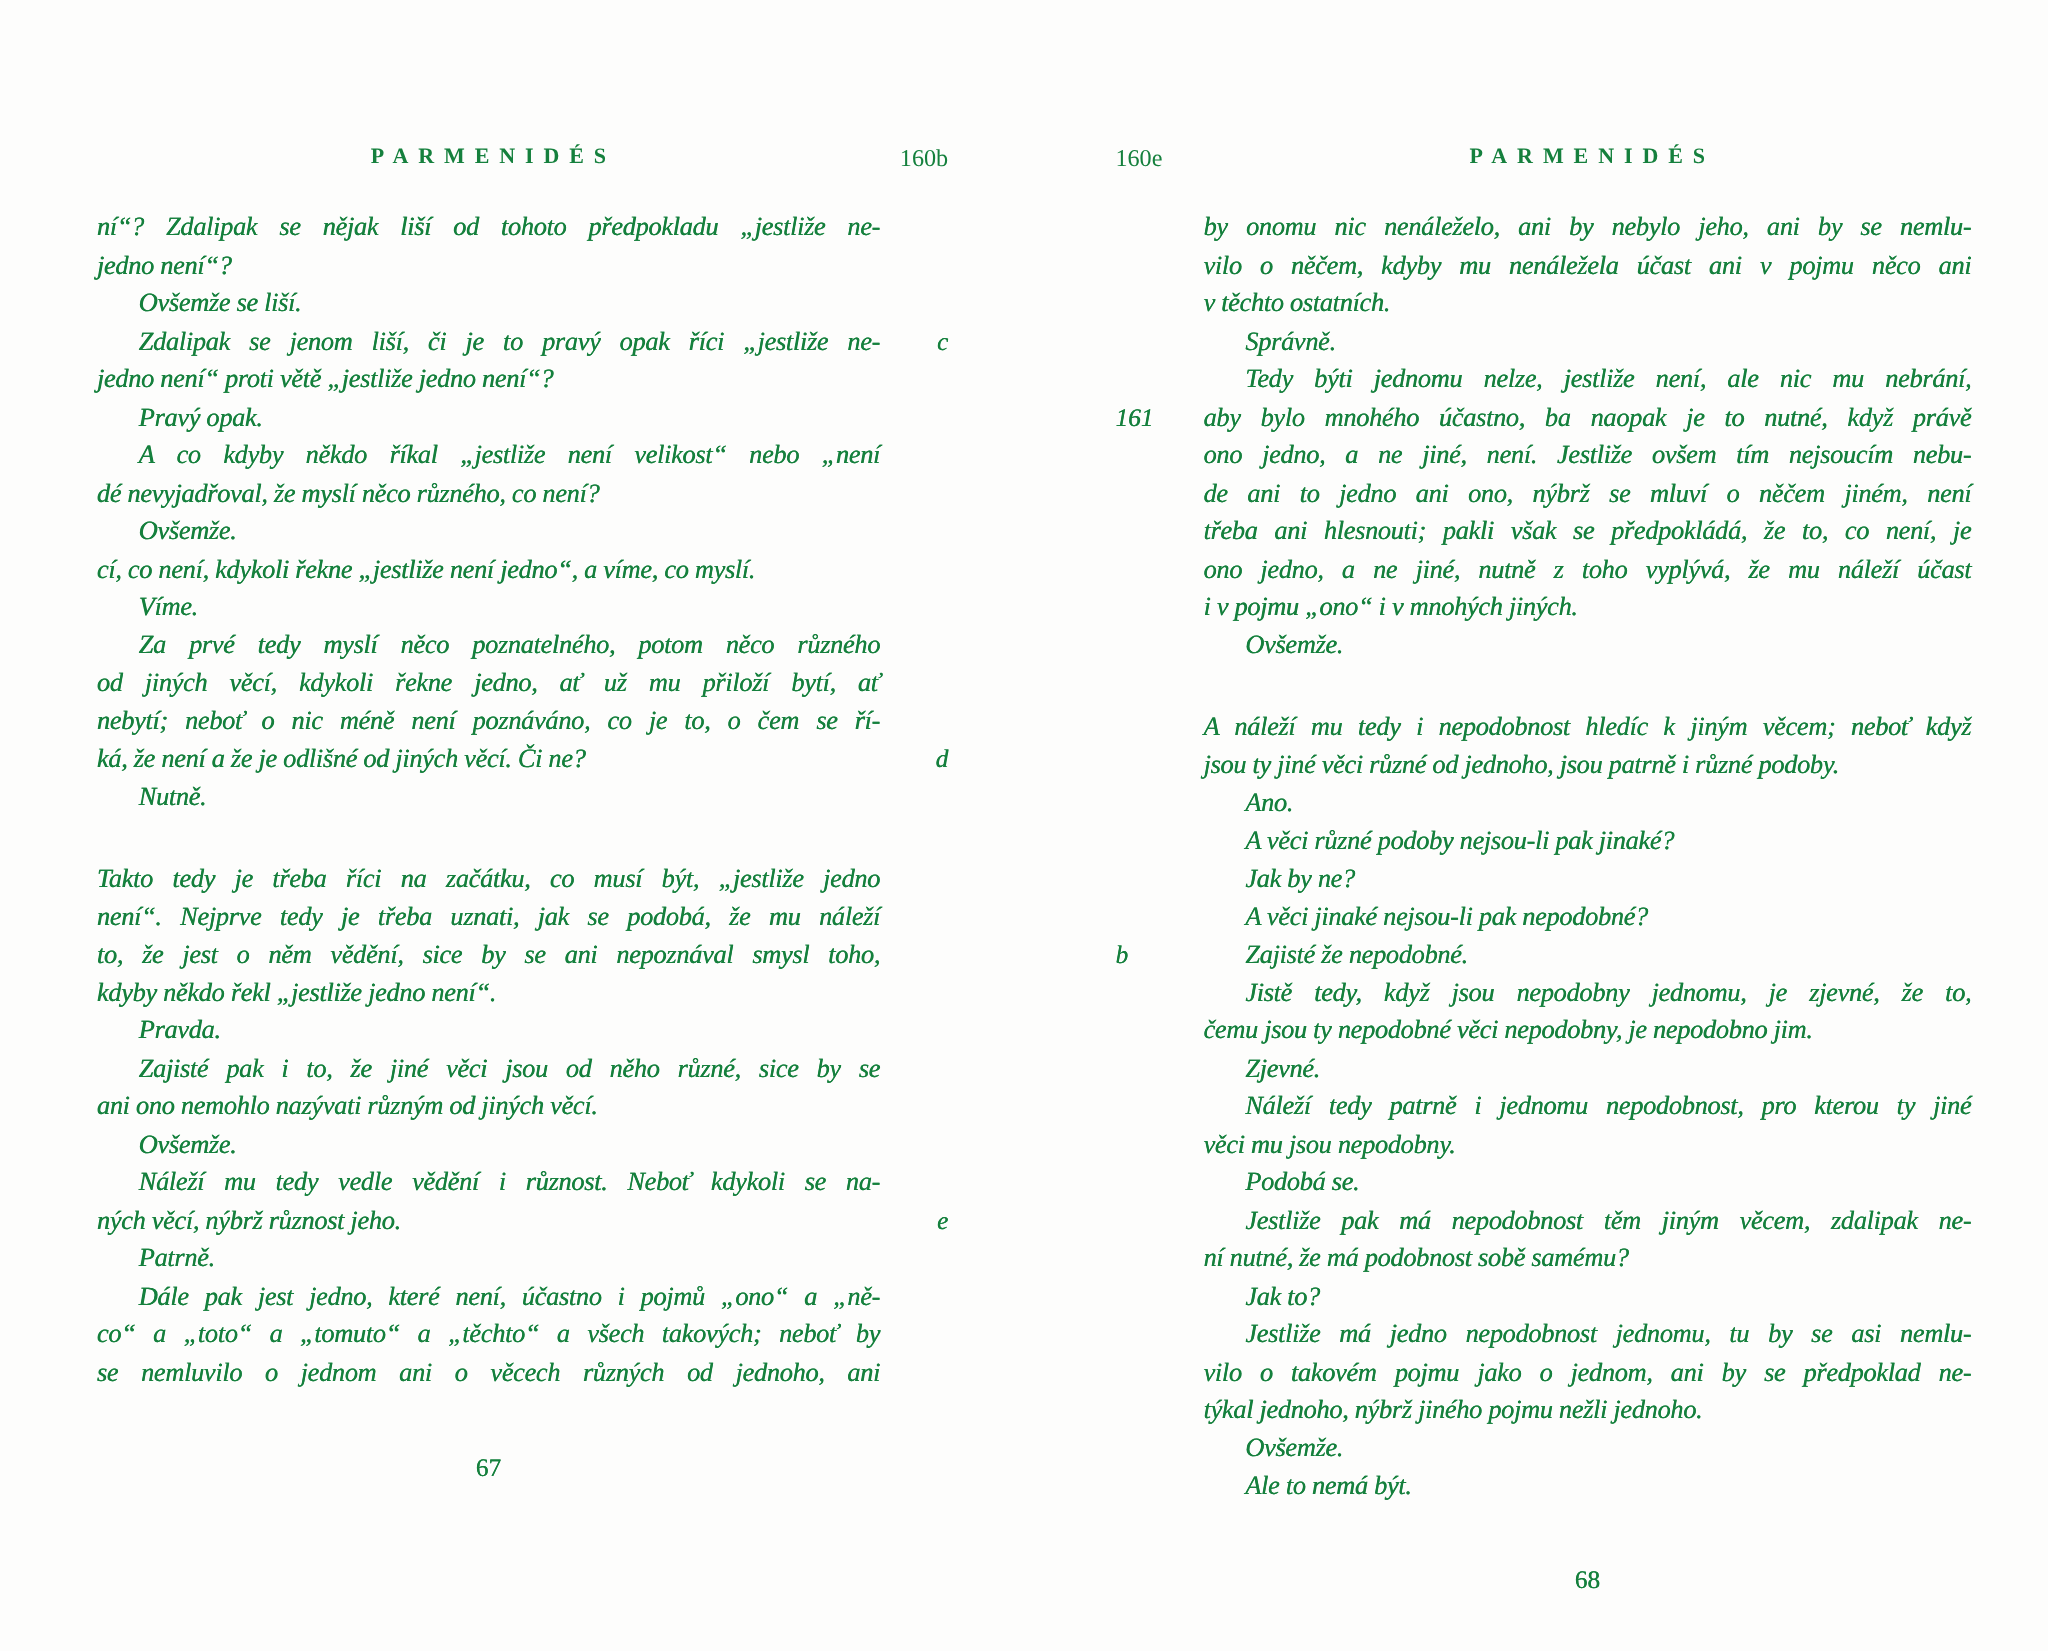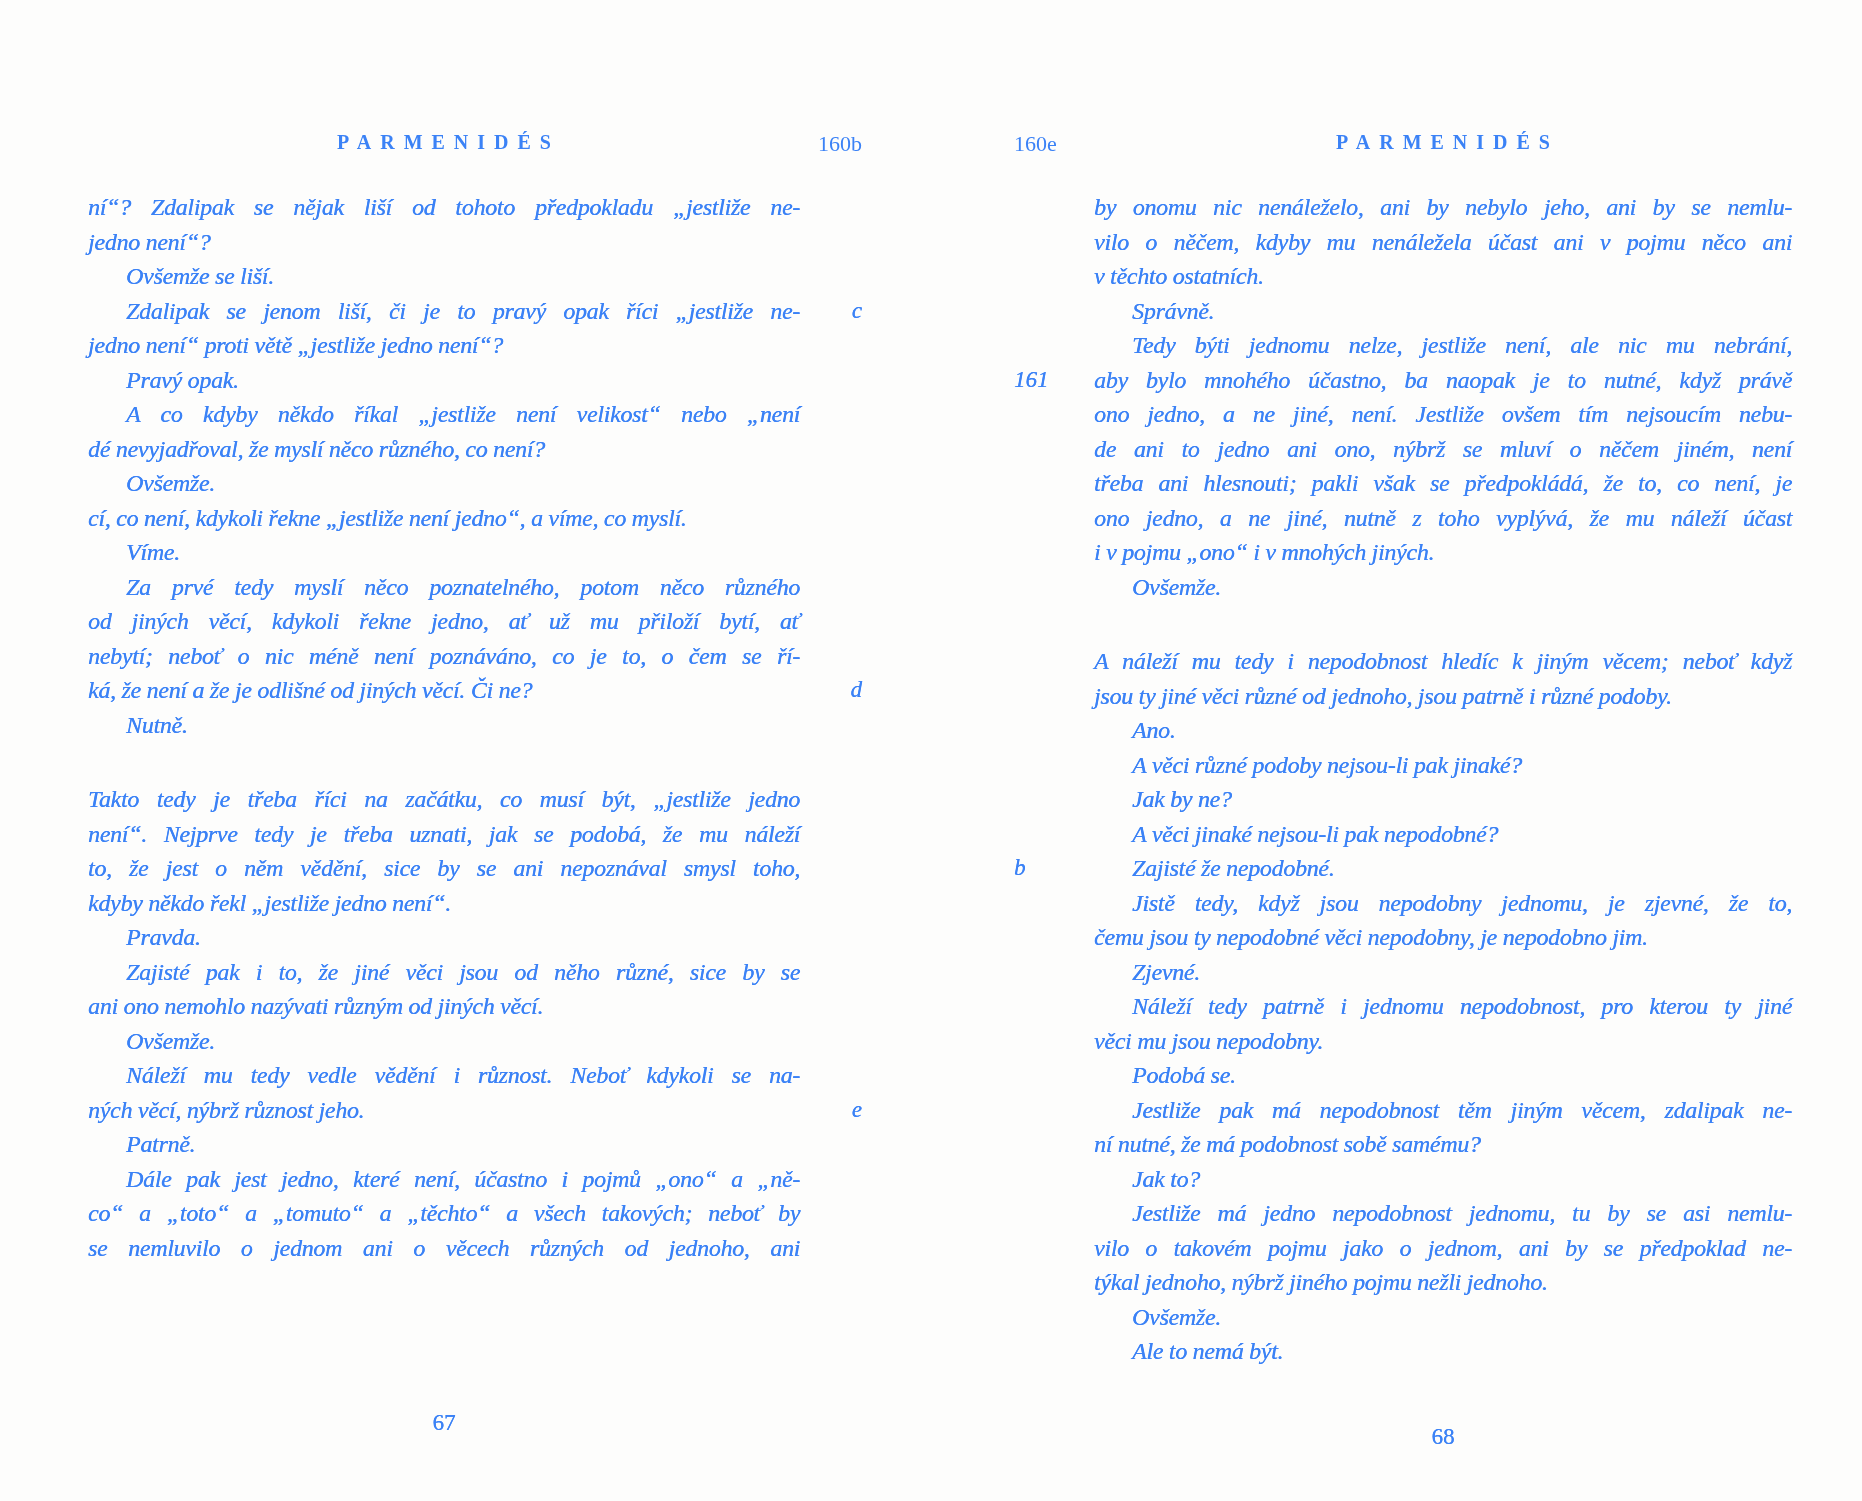--- a/index.html
+++ b/index.html
@@ -5,21 +5,21 @@
   html, body { margin: 0; padding: 0; }
   body {
     width: 1862px; height: 1501px;
     background: #f2f2ef;
     font-family: "Liberation Serif", serif;
   }
   .scan {
     position: relative;
     width: 1862px; height: 1501px;
     background: #fdfdfc;
-    color: #3b82f6;
+    color: #15803d;
     overflow: hidden;
   }
   .page { position: absolute; top: 0; height: 100%; }
   .page-left  { left: 88px;  width: 712px; }
   .page-right { left: 1094px; width: 698px; }
 
   .running-header {
     position: absolute; top: 131px; left: 0; width: 100%;
     text-align: center;
   }
@@ -57,21 +57,21 @@
     text-align: left;
   }
   .page-left  .margin-note { right: -62px; }
   .page-right .margin-note { left: -80px; }
 
   .page-number {
     position: absolute; left: 0; width: 100%;
     text-align: center; font-size: 23px;
     text-shadow: 0.3px 0 0 currentColor;
   }
-  .page-left  .page-number { top: 1410px; text-align: center; }
+  .page-left  .page-number { top: 1322px; text-align: center; }
   .page-right .page-number { top: 1424px; }
 </style>
 </head>
 <body>
 
 <div class="scan">
 
   <section class="page page-left">
     <div class="running-header">
       <span class="running-title">PARMENIDÉS</span>

